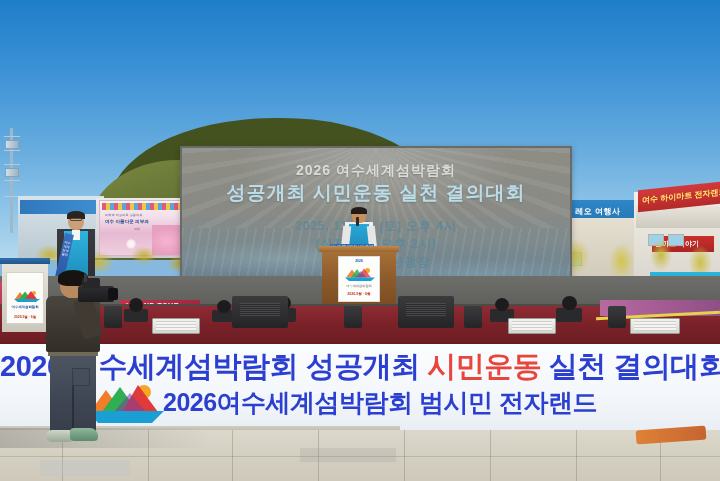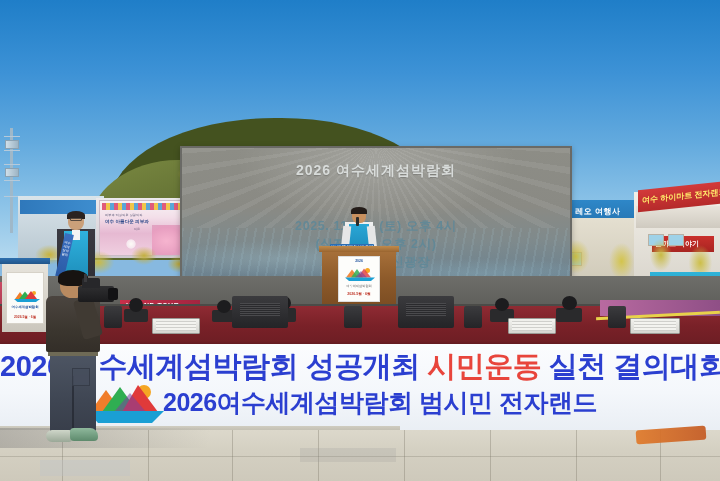--- a/index.html
+++ b/index.html
@@ -382,20 +382,21 @@
   <div class="monument">
     <div class="txt">여수 이순신광장 기념비 · 전라좌수영 호국의 역사를 기리며 이 비를 세운다 · 여수시</div>
   </div>
 
   <div class="led-frame">
     <div class="led">
       <div class="rays"></div>
       <div class="waves"></div>
       <div class="wave2"></div>
       <div class="led-l1">2026 여수세계섬박람회</div>
+      <div class="led-l2">성공개최 시민운동 실천 결의대회</div>
       <div class="led-l3">2025. 11. 22. (토) 오후 4시</div>
       <div class="led-l4">(식전 행사 오후 2시)</div>
       <div class="led-l5">여수시 이순신광장</div>
       <div class="led-cred-l">
         <span>주최</span>
         <span class="c2">여수시</span>
       </div>
       <div class="led-cred-r">2026여수세계섬박람회범시민준비위원회</div>
     </div>
   </div>

